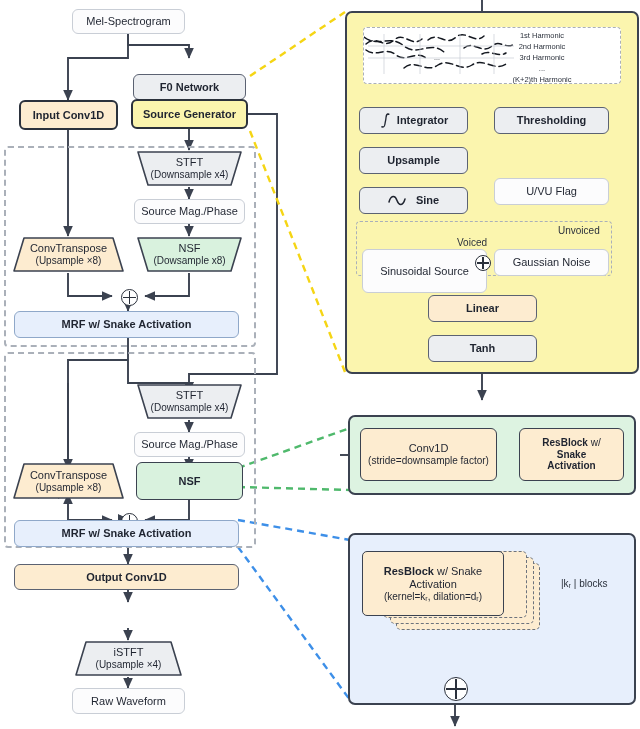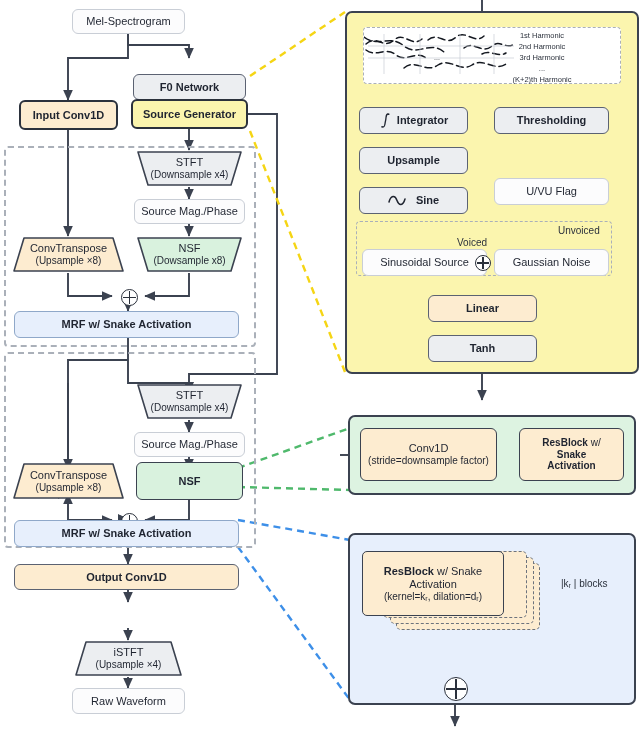--- a/index.html
+++ b/index.html
@@ -346,21 +346,21 @@
 
   <div class="node plain t11 whitefill" style="left:494px;top:178px;width:115px;height:27px;">
     <span>U/VU Flag</span>
   </div>
 
   <div class="dashbox thin" style="left:356px;top:221px;width:256px;height:55px;"></div>
 
   <div class="sidelbl" style="left:457px;top:237px;">Voiced</div>
   <div class="sidelbl" style="left:558px;top:225px;">Unvoiced</div>
 
-  <div class="node plain t11 whitefill" style="left:362px;top:249px;width:125px;height:27px;align-items:center;">
+  <div class="node plain t11 whitefill" style="left:362px;top:249px;width:125px;height:44px;align-items:center;">
     <span>Sinusoidal Source</span>
   </div>
 
   <div class="plus" style="left:475px;top:255px;width:14px;height:14px;"></div>
 
   <div class="node plain t11 whitefill" style="left:494px;top:249px;width:115px;height:27px;">
     <span>Gaussian Noise</span>
   </div>
 
   <div class="node bold t11 orangefill" style="left:428px;top:295px;width:109px;height:27px;">

